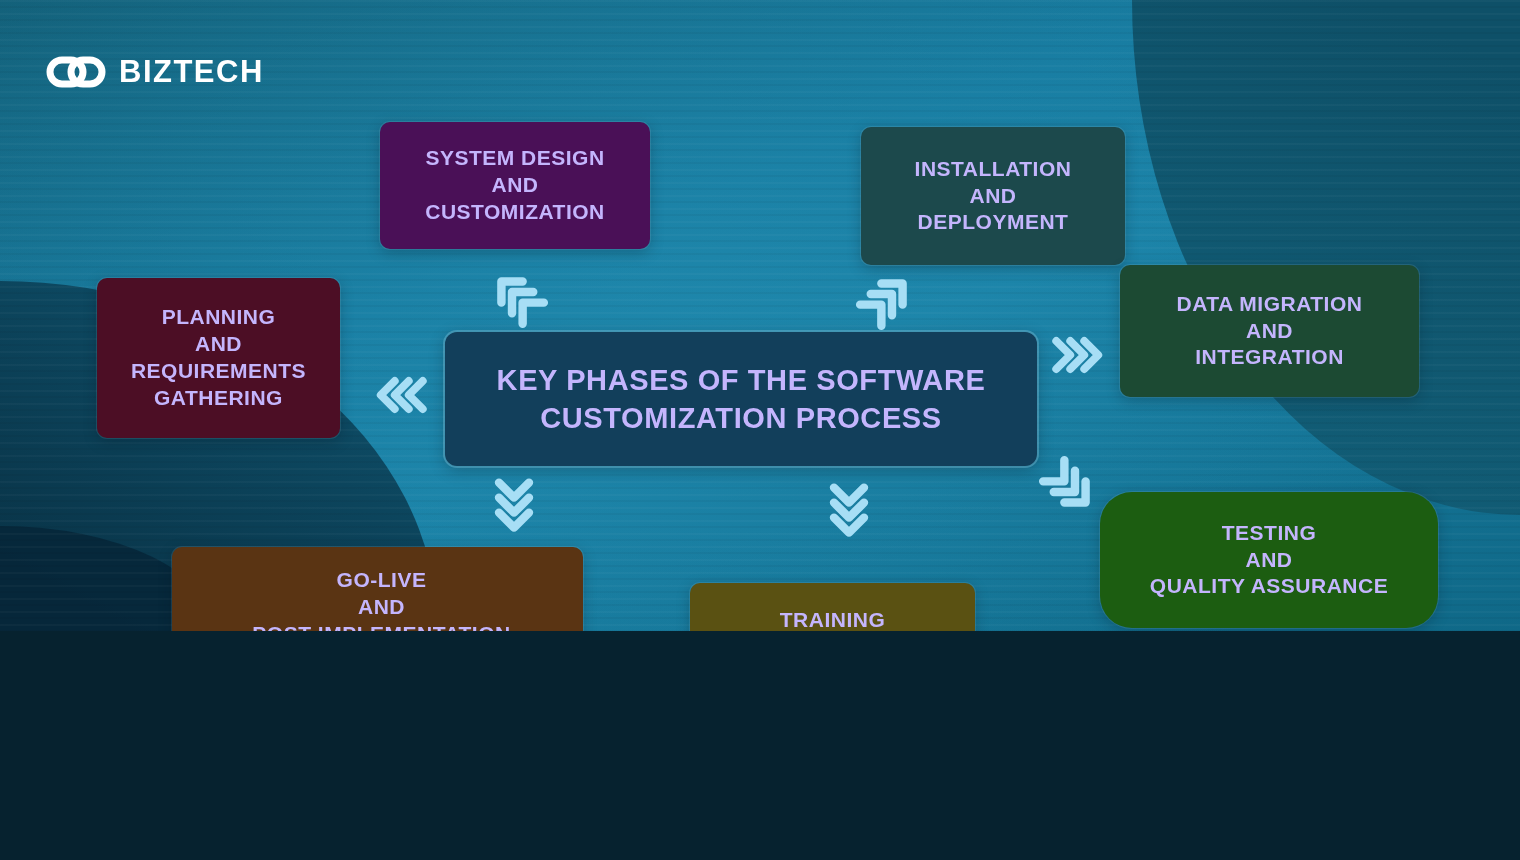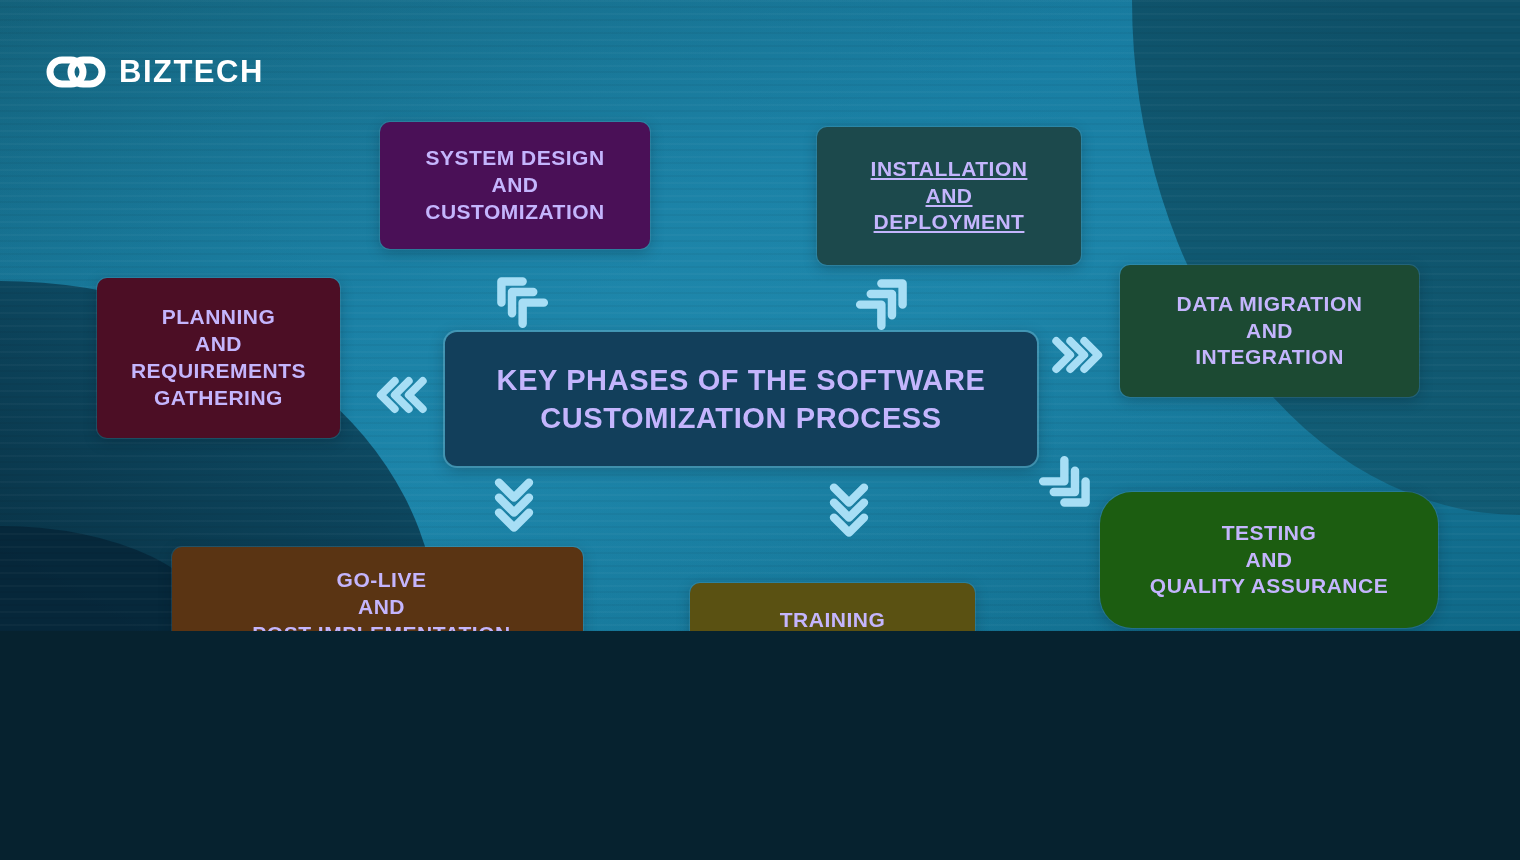--- a/index.html
+++ b/index.html
@@ -46,21 +46,21 @@
   }
   .box .label { width:100%; }
   .phase { font-size:21px; line-height:1.28; }
   .box-center {
     left:445px; top:332px; width:592px; height:134px;
     font-size:29px; line-height:1.32; letter-spacing:.6px;
     border-radius:12px;
     box-shadow:0 0 0 2px rgba(125,195,220,.40), 0 4px 16px rgba(0,20,30,.3);
   }
   .box-system   { left:380px;  top:122px; width:270px; height:127px; }
-  .box-install  { left:817px;  top:127px; width:264px; height:138px;text-decoration:underline; }
+  .box-install  { left:861px;  top:127px; width:264px; height:138px; }
   .box-planning { left:97px;   top:278px; width:243px; height:160px; }
   .box-data     { left:1120px; top:265px; width:299px; height:132px; }
   .box-testing  { left:1100px; top:492px; width:338px; height:136px;border-radius:32px; }
   .box-golive   { left:172px;  top:547px; width:403px; height:147px; }
   .box-training { left:690px;  top:583px; width:285px; height:129px; }
 
   .arrow { position:absolute; width:60px; height:60px; }
   .arrow path { stroke:#a7def5; stroke-width:9; fill:none; stroke-linecap:round; stroke-linejoin:round; }
   .a-nw { left:486px;  top:266px; transform:rotate(-135deg); }
   .a-ne { left:858px;  top:268px; transform:rotate(-45deg); }

